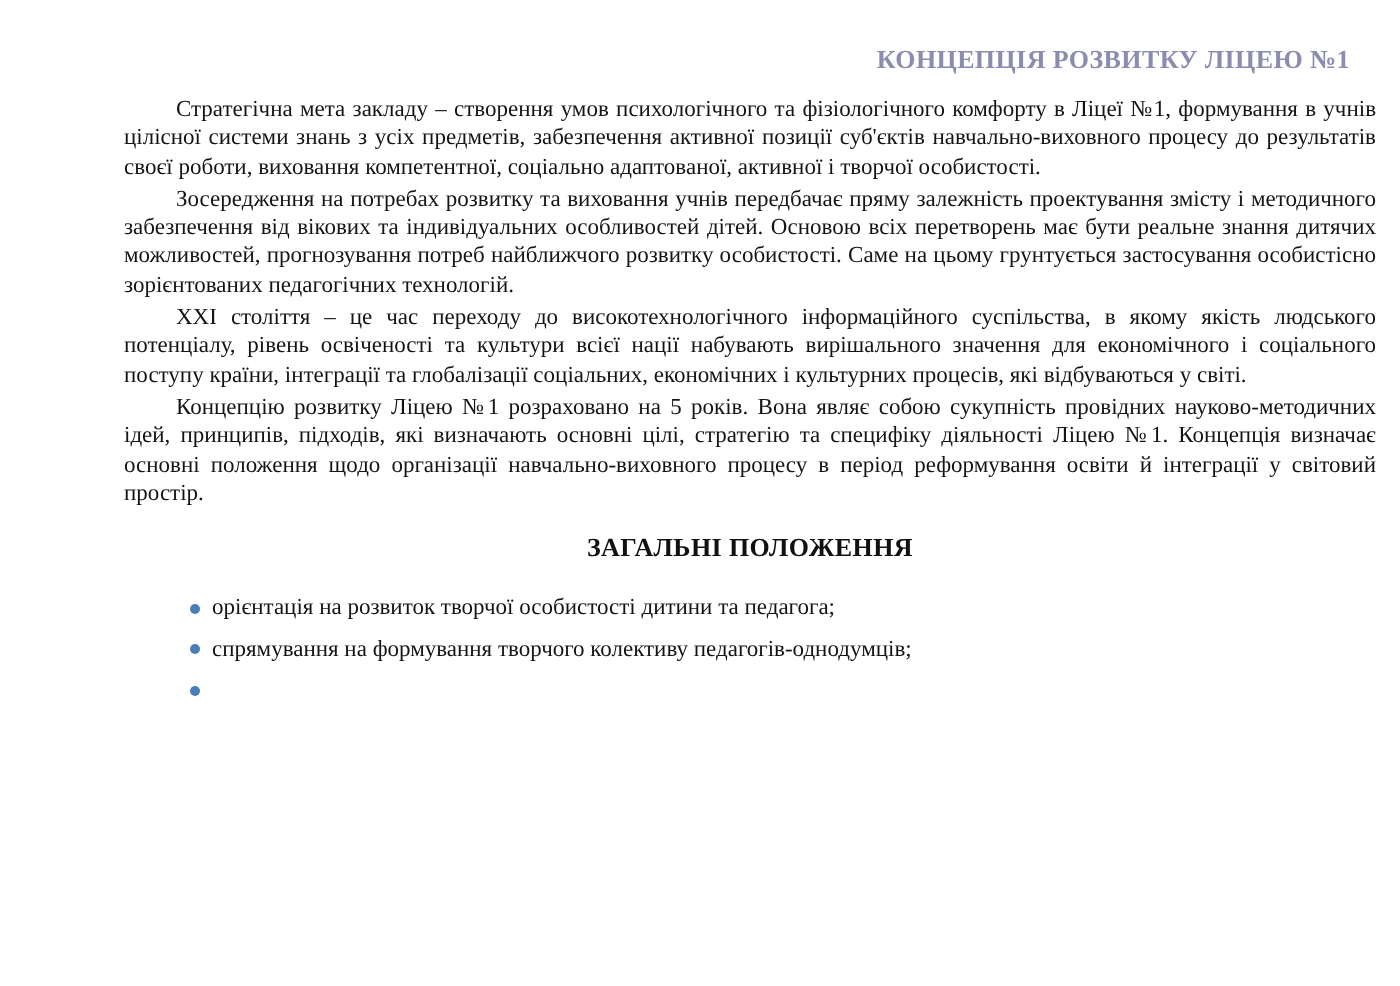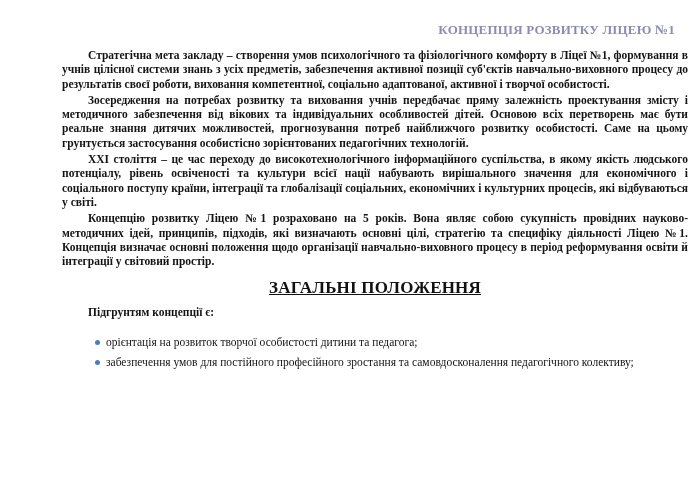--- a/index.html
+++ b/index.html
@@ -29,30 +29,28 @@
     top: 48px; left: 62px;
     width: 626px;
     color: #141414;
     font-size: 11.5px;
     line-height: 14.3px;
   }
   p.para {
     margin: 0 0 2px 0;
     text-align: justify;
     text-indent: 26px;
-    font-weight: bold;
   }
   .section-heading {
     margin: 13px 0 9px 0;
     text-align: center;
     font-weight: bold;
-    font-size: 17px;
+    font-size: 13px;
     letter-spacing: 0.2px;
     color: #111111;
-    text-decoration: underline;
   }
   .list-intro {
     margin: 0 0 6px 0;
     text-indent: 26px;
   }
   ul.bullet-list {
     list-style: none;
     margin: 16px; padding: 0;
   }
   ul.bullet-list li {
@@ -78,27 +76,29 @@
 
   <div class="content">
 
     <p class="para">Стратегічна мета закладу – створення умов психологічного та фізіологічного комфорту в Ліцеї №1, формування в учнів цілісної системи знань з усіх предметів, забезпечення активної позиції суб'єктів навчально-виховного процесу до результатів своєї роботи, виховання компетентної, соціально адаптованої, активної і творчої особистості.</p>
     <p class="para">Зосередження на потребах розвитку та виховання учнів передбачає пряму залежність проектування змісту і методичного забезпечення від вікових та індивідуальних особливостей дітей. Основою всіх перетворень має бути реальне знання дитячих можливостей, прогнозування потреб найближчого розвитку особистості. Саме на цьому грунтується застосування особистісно зорієнтованих педагогічних технологій.</p>
     <p class="para">ХХІ століття – це час переходу до високотехнологічного інформаційного суспільства, в якому якість людського потенціалу, рівень освіченості та культури всієї нації набувають вирішального значення для економічного і соціального поступу країни, інтеграції та глобалізації соціальних, економічних і культурних процесів, які відбуваються у світі.</p>
     <p class="para">Концепцію розвитку Ліцею №1 розраховано на 5 років. Вона являє собою сукупність провідних науково-методичних ідей, принципів, підходів, які визначають основні цілі, стратегію та специфіку діяльності Ліцею №1. Концепція визначає основні положення щодо організації навчально-виховного процесу в період реформування освіти й інтеграції у світовий простір.</p>
 
     <div class="section-heading">ЗАГАЛЬНІ ПОЛОЖЕННЯ</div>
 
-    <p class="para list-intro">Підгрунтям концепції є:</p>
 
     <ul class="bullet-list">
       <li>
         <span class="bullet-dot"></span>
         <span>орієнтація на розвиток творчої особистості дитини та педагога;</span>
       </li>
       <li>
         <span class="bullet-dot"></span>
-        <span>забезпечення умов для постійного професійного зростання та самовдосконалення педагогічного колективу;</span>
+        <span>спрямування на формування творчого колективу педагогів-однодумців;</span>
+      </li>
+      <li>
+        <span class="bullet-dot"></span>
       </li>
     </ul>
 
   </div>
 </div>
 
 </body></html>

